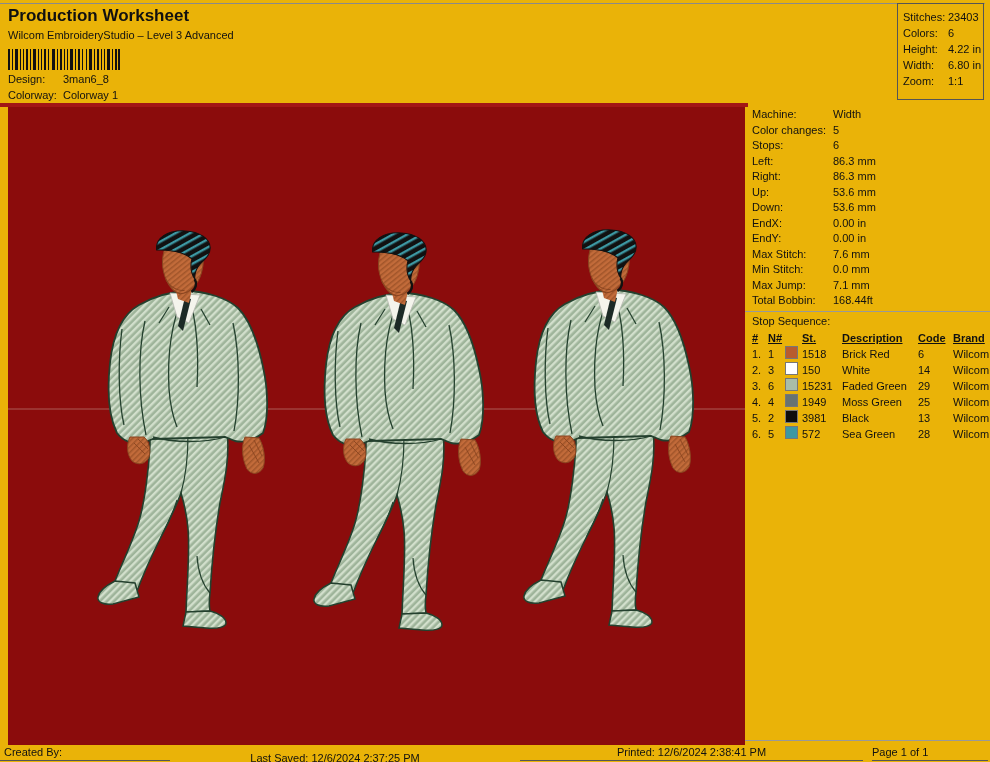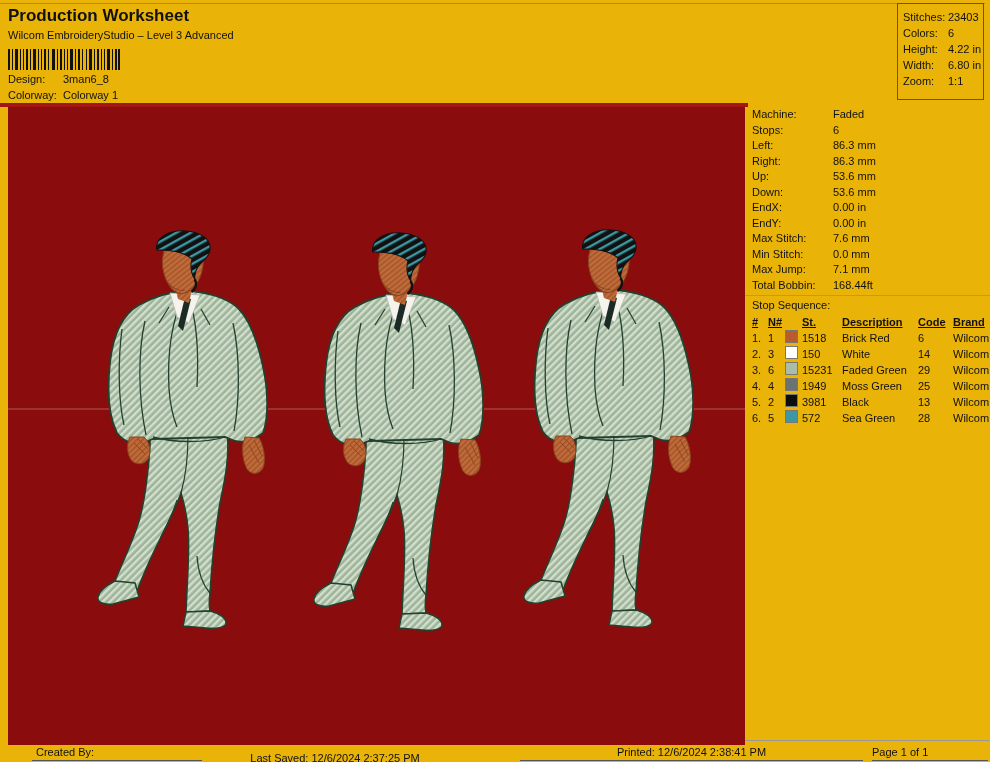--- a/index.html
+++ b/index.html
@@ -42,21 +42,21 @@
   .stop-table th{font-weight:bold;text-decoration:underline;}
   .col-num{width:16px;} .col-n{width:17px;} .col-sw{width:17px;}
   .col-st{width:34px;text-align:right;} .col-desc{width:76px;padding-left:6px !important;}
   .col-code{width:27px;text-align:right;} .col-brand{width:49px;padding-left:8px !important;}
   .swatch{display:inline-block;width:11px;height:11px;border:1px solid #777;vertical-align:-1px;}
   
   .footer-cell{
     position:absolute;top:745px;height:16px;line-height:15px;
     border-bottom:1px solid #555;box-sizing:border-box;white-space:nowrap;
   }
-  .fc1{left:0;width:170px;padding-left:4px;text-align:left;margin-left:32px;}
+  .fc1{left:0;width:170px;padding-left:4px;text-align:left;}
   .fc2{left:178px;width:314px;text-align:center;margin-top:6px;}
   .fc3{left:520px;width:343px;text-align:center;}
   .fc4{left:872px;width:116px;padding-right:3px;}
 </style>
 </head>
 <body>
 
 <div class="page">
 
   <div class="top-rule"></div>
@@ -197,21 +197,25 @@
       <line x1="0" y1="302" x2="737" y2="302" stroke="var(--guide-line,#c79a93)" stroke-width="1" opacity="0.55"></line>
       <use href="#man" transform="translate(84,122)"></use>
       <use href="#man" transform="translate(300,124)"></use>
       <use href="#man" transform="translate(510,121)"></use>
     </svg>
   </div>
 
   <div class="right-panel">
     <div class="info-row">
         <span>Machine:</span>
-        <span>Faded</span>
+        <span>Width</span>
+      </div>
+    <div class="info-row">
+        <span>Color changes:</span>
+        <span>5</span>
       </div>
     <div class="info-row">
         <span>Stops:</span>
         <span>6</span>
       </div>
     <div class="info-row">
         <span>Left:</span>
         <span>86.3 mm</span>
       </div>
     <div class="info-row">

